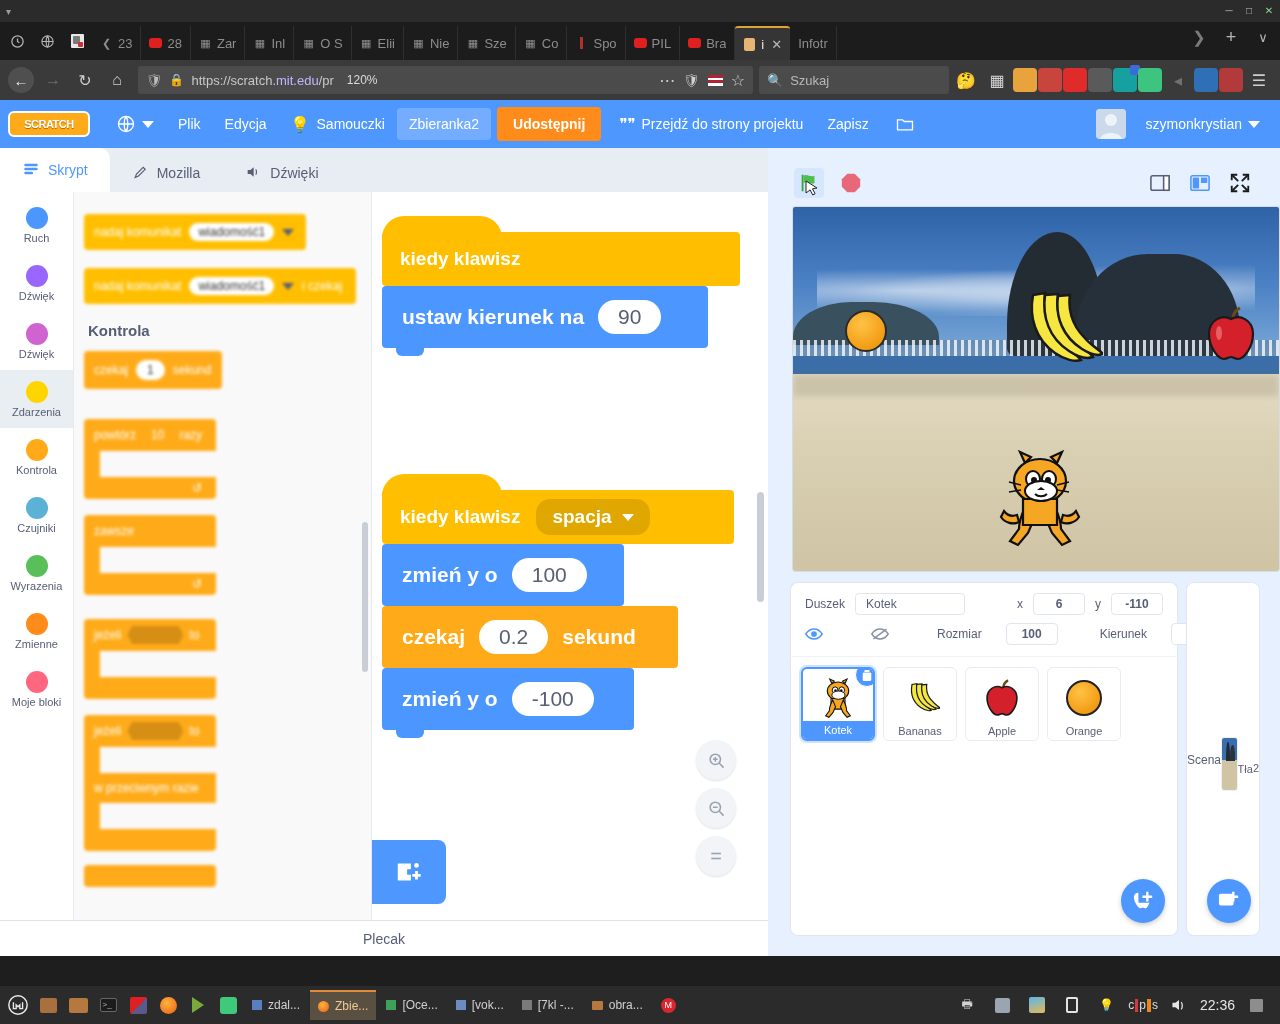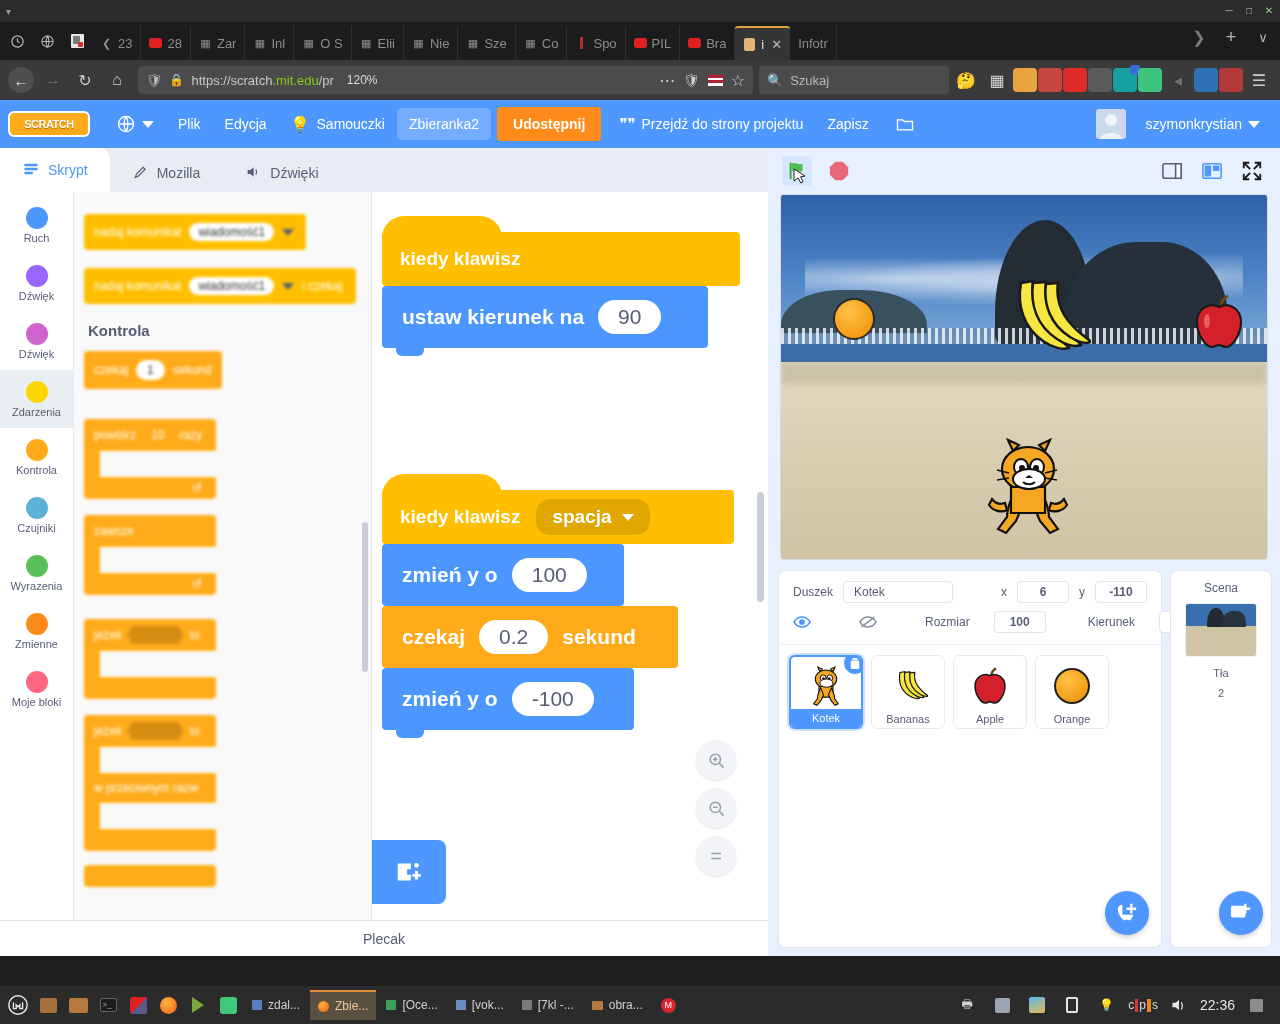--- a/index.html
+++ b/index.html
@@ -47,21 +47,21 @@
   .ff-navbar{
     height:40px;background:#3a3a3a;display:flex;align-items:center;gap:2px;padding:0 6px;
   }
   .nav-ic{width:30px;height:30px;display:flex;align-items:center;justify-content:center;color:#cfcfcf;flex:none;}
   .nav-ic.dim{color:#6f6f6f;}
   .urlbar{
     flex:1;height:28px;background:#4b4b4b;border-radius:3px;display:flex;align-items:center;
     gap:7px;padding:0 8px;min-width:0;margin:0 4px;
   }
   .urlbar .u-txt{color:#c9c9c9;font-size:13px;white-space:nowrap;overflow:hidden;}
-  .urlbar .u-txt .host{color:#84cc16;}
+  .urlbar .u-txt .host{color:#c4b5fd;}
   .urlbar .zoom{color:#dcdcdc;font-size:12px;margin-left:6px;flex:none;}
   .searchbar{
     width:190px;height:28px;background:#4b4b4b;border-radius:3px;display:flex;align-items:center;
     gap:7px;padding:0 8px;color:#b9b9b9;font-size:13px;flex:none;
   }
   .ext-row{display:flex;align-items:center;gap:1px;flex:none;}
   .ext{width:24px;height:24px;border-radius:4px;display:flex;align-items:center;justify-content:center;font-size:11px;color:#fff;position:relative;}
 
   
   .scratch-menubar{
@@ -168,21 +168,21 @@
     position:absolute;left:0;right:0;bottom:0;height:36px;background:#fff;border-top:1px solid #e0e4ea;
     display:flex;align-items:center;justify-content:center;font-size:14px;color:#575e75;
   }
 
   .addext{
     position:absolute;left:0;bottom:52px;width:74px;height:64px;background:#4d97ff;
     border-radius:0 8px 8px 0;display:flex;align-items:center;justify-content:center;
   }
 
   
-  .right-col{width:512px;background:#e6f0ff;display:flex;flex-direction:column;padding:0;flex:none;}
+  .right-col{width:512px;background:#e6f0ff;display:flex;flex-direction:column;padding:12px;flex:none;}
   .stage-bar{height:46px;display:flex;align-items:center;padding:0 14px;gap:14px;}
   .greenflag{width:30px;height:30px;display:flex;align-items:center;justify-content:center;position:relative;background:#d7e6ff;border-radius:4px;}
   .stopbtn{width:26px;height:26px;display:flex;align-items:center;justify-content:center;}
   .stage-right{margin-left:auto;display:flex;align-items:center;gap:12px;}
   .sbtn{width:28px;height:28px;display:flex;align-items:center;justify-content:center;}
 
   .stage{
     width:488px;height:366px;margin:0 12px;border-radius:3px;overflow:hidden;position:relative;
     border:1px solid #d6dbe4;background:#fff;
   }
@@ -240,22 +240,22 @@
   .delbadge{
     position:absolute;top:-6px;right:-6px;width:24px;height:24px;border-radius:50%;background:#4d97ff;
     display:flex;align-items:center;justify-content:center;color:#fff;font-size:11px;border:1px solid #fff;
   }
   .addsprite{
     position:absolute;right:12px;bottom:12px;width:44px;height:44px;border-radius:50%;background:#4d97ff;
     display:flex;align-items:center;justify-content:center;color:#fff;box-shadow:0 2px 5px rgba(0,0,0,.2);
   }
 
   .stage-col{
-    width:102px;background:#fff;border:1px solid #e2e7ef;border-radius:8px;flex:none;
-    display:flex;flex-direction:column;align-items:center;padding-top:10px;position:relative;
+    width:74px;background:#fff;border:1px solid #e2e7ef;border-radius:8px;flex:none;
+    display:flex;align-items:center;padding-top:10px;position:relative;
   }
   .stage-col .sc-title{font-size:12px;color:#575e75;margin-bottom:8px;}
   .sc-thumb{width:72px;height:54px;border-radius:3px;overflow:hidden;position:relative;border:1px solid #edf0f5;}
   .sc-name{font-size:11px;color:#575e75;margin-top:10px;}
   .sc-count{font-size:11px;color:#575e75;margin-top:8px;}
   .addbg{
     position:absolute;right:8px;bottom:12px;width:44px;height:44px;border-radius:50%;background:#4d97ff;
     display:flex;align-items:center;justify-content:center;color:#fff;box-shadow:0 2px 5px rgba(0,0,0,.2);
   }
 

